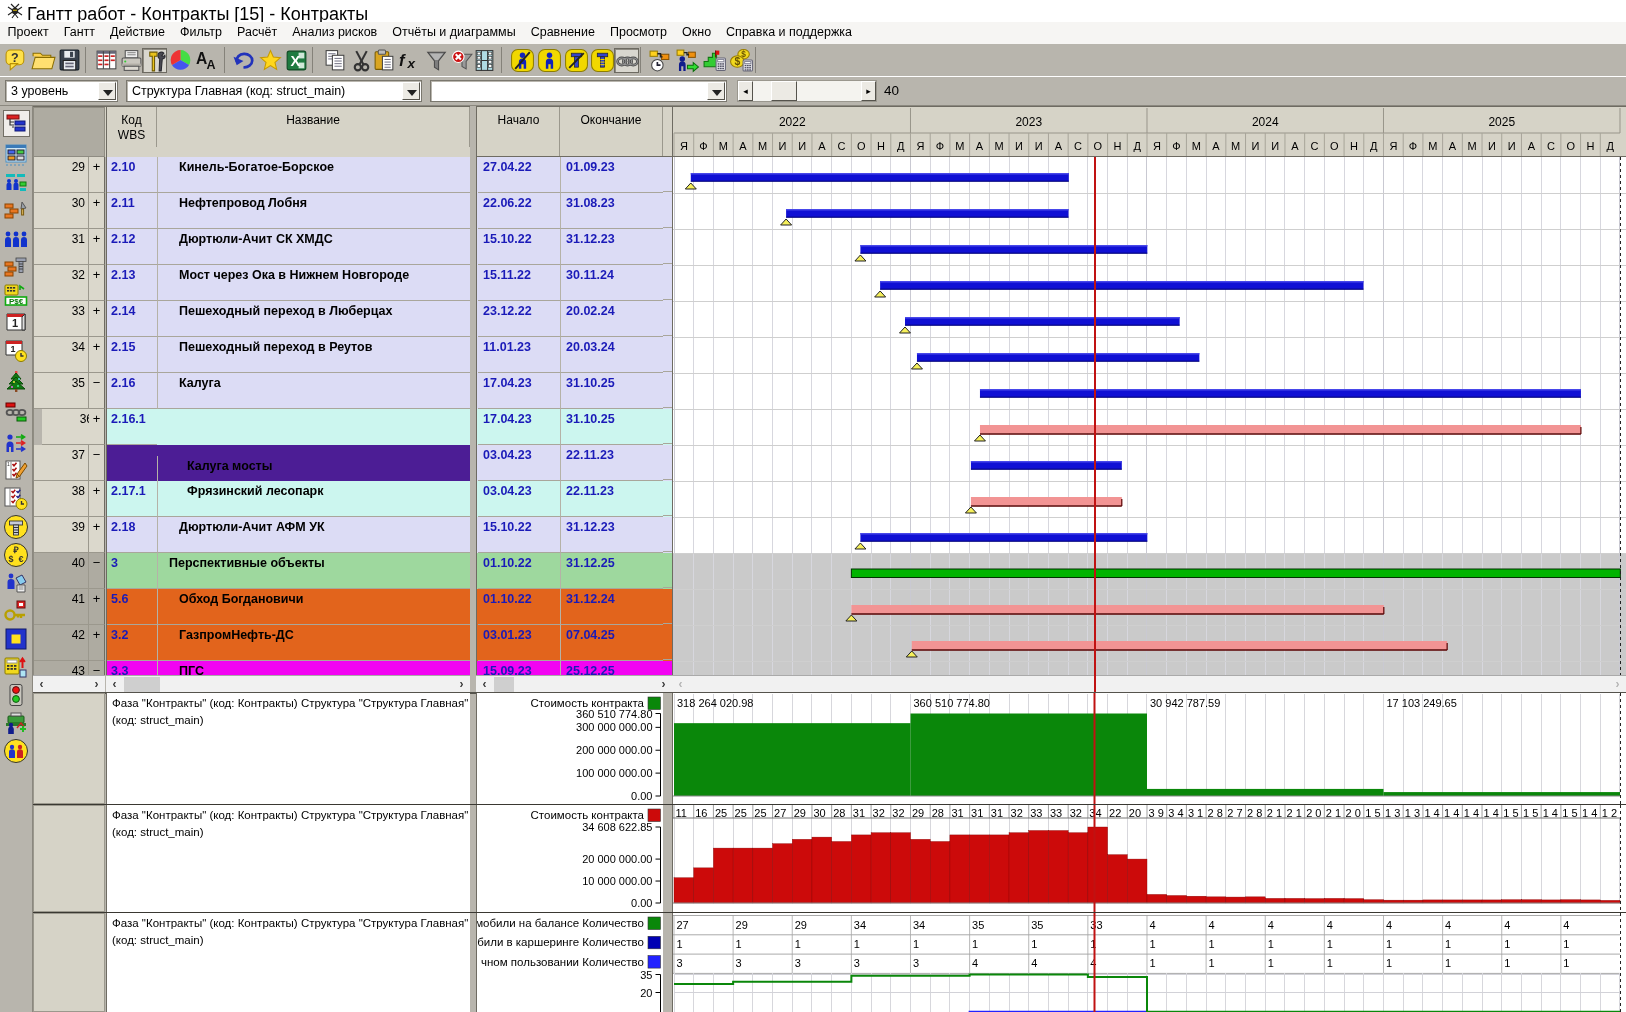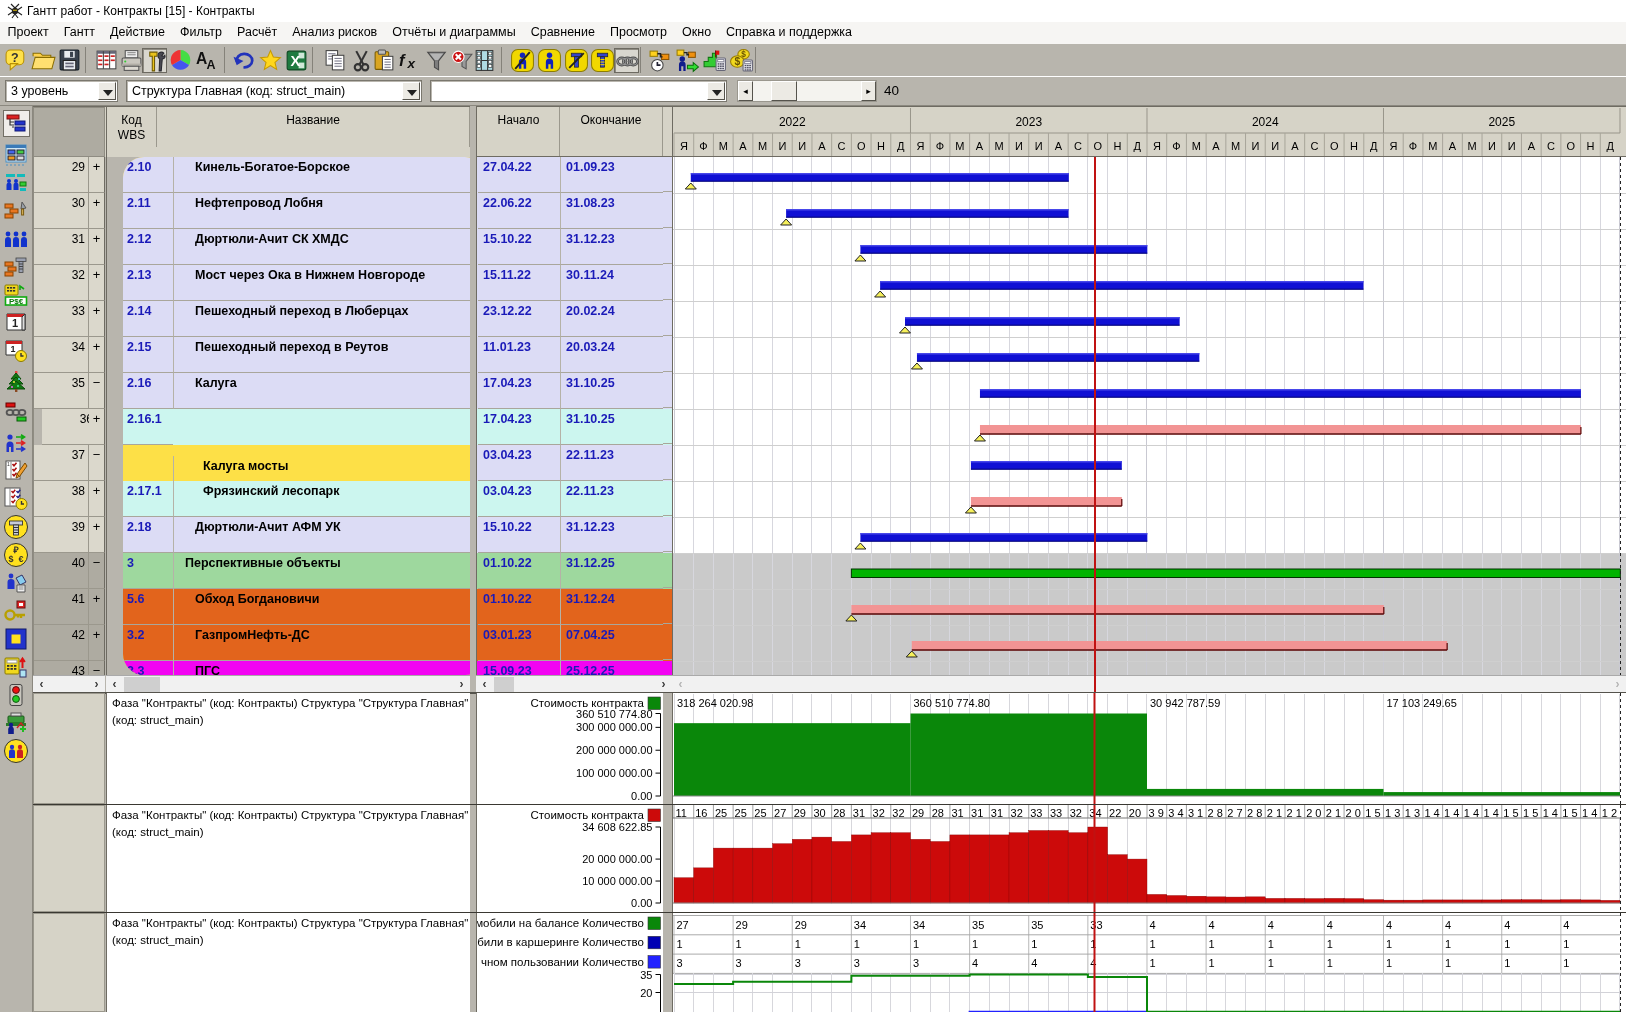--- a/index.html
+++ b/index.html
@@ -1,21 +1,21 @@
 <!DOCTYPE html>
 <html><head>
 <meta charset="utf-8">
 <style>
   * { margin:0; padding:0; box-sizing:border-box; }
   html,body { width:1626px; height:1012px; overflow:hidden; }
   body { position:relative; font-family:"Liberation Sans",sans-serif; background:#b8b5ad; font-size:12px; }
   .abs { position:absolute; }
   
   #titlebar { left:0; top:0; width:1626px; height:22px; background:#ffffff; }
-  #title-text { left:27px; top:4px; color:#000; font-size:12px; }
+  #title-text { left:27px; top:4px; color:#000; font-size:18px; }
   #menubar { left:0; top:22px; width:1626px; height:22px; background:#f6f5f3; }
   .menu-item { display:inline-block; padding:3px 7.5px 0 7.5px; height:22px; font-size:12.5px; color:#000; }
   #toolbar1 { left:0; top:44px; width:1626px; height:33px; background:#b8b5ad; border-bottom:1px solid #ffffff; }
   #toolbar2 { left:0; top:77px; width:1626px; height:29px; background:#b8b5ad; border-bottom:1px solid #8b887f; }
   .tbtn { position:absolute; top:4px; width:25px; height:25px; }
   .tbtn svg { width:25px; height:25px; }
   .tbtn.pressed { border:1px solid #6d6a61; background:#d9d7cf; box-shadow:inset 1px 1px 0 #8f8c83; }
   .tsep { position:absolute; top:3px; width:1px; height:26px; background:#85827a; }
   .combo { position:absolute; top:3px; height:22px; background:#fff; border:1px solid #7a776e; box-shadow:inset 1px 1px 0 #b9b6ae; }
   .combo .val { position:absolute; left:5px; top:3px; font-size:12.5px; white-space:nowrap; }
@@ -697,21 +697,21 @@
       <div class="rowcell expcell" style="left: 55px; top: 360px; width: 16px; height: 36px;">+</div>
       <div class="rowcell numcell dark" style="left: 0px; top: 396px; width: 55px; height: 36px;">40</div>
       <div class="rowcell expcell dark" style="left: 55px; top: 396px; width: 16px; height: 36px;">−</div>
       <div class="rowcell numcell dark" style="left: 0px; top: 432px; width: 55px; height: 36px;">41</div>
       <div class="rowcell expcell dark" style="left: 55px; top: 432px; width: 16px; height: 36px;">+</div>
       <div class="rowcell numcell dark" style="left: 0px; top: 468px; width: 55px; height: 36px;">42</div>
       <div class="rowcell expcell dark" style="left: 55px; top: 468px; width: 16px; height: 36px;">+</div>
       <div class="rowcell numcell dark" style="left: 0px; top: 504px; width: 55px; height: 36px;">43</div>
       <div class="rowcell expcell dark" style="left: 55px; top: 504px; width: 16px; height: 36px;">−</div>
     </div>
-    <div style="position: absolute; left: 90px; top: 51px; width: 363px; height: 518px; overflow: hidden; background: #fde047; border-radius: 21px;">
+    <div style="position: absolute; left: 74px; top: 51px; width: 363px; height: 518px; overflow: hidden; background: #4c1d95;">
       <div style="position: absolute; left: 0px; top: 0px; width: 363px; height: 36px; background: rgb(220, 220, 245);">
         <div class="rowcell datacell code" style="left: 0px; top: 0px; width: 50px; height: 36px;">2.10</div>
         <div class="rowcell datacell name" style="left: 50px; top: 0px; width: 313px; height: 36px; padding-left: 21px; border-left: 1px solid rgb(181, 178, 167);">Кинель-Богатое-Борское</div>
       </div>
       <div style="position: absolute; left: 0px; top: 36px; width: 363px; height: 36px; background: rgb(220, 220, 245);">
         <div class="rowcell datacell code" style="left: 0px; top: 0px; width: 50px; height: 36px;">2.11</div>
         <div class="rowcell datacell name" style="left: 50px; top: 0px; width: 313px; height: 36px; padding-left: 21px; border-left: 1px solid rgb(181, 178, 167);">Нефтепровод Лобня</div>
       </div>
       <div style="position: absolute; left: 0px; top: 72px; width: 363px; height: 36px; background: rgb(220, 220, 245);">
         <div class="rowcell datacell code" style="left: 0px; top: 0px; width: 50px; height: 36px;">2.12</div>

